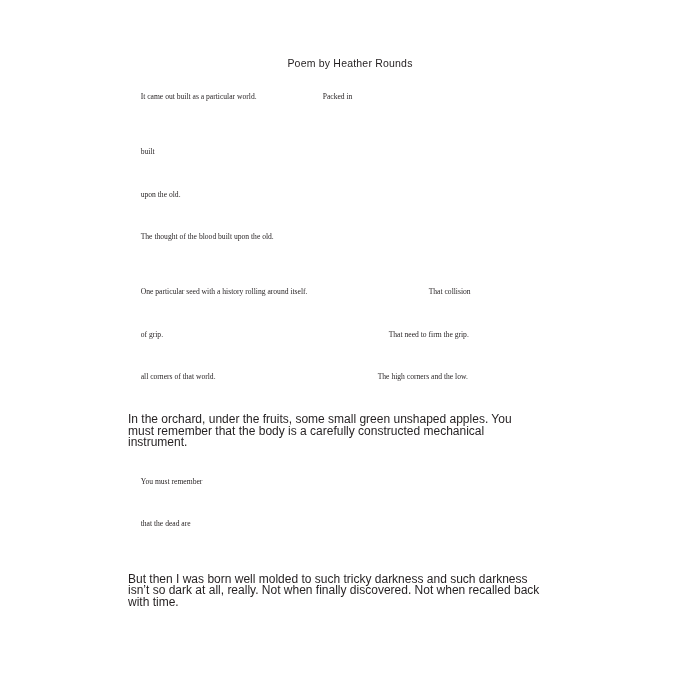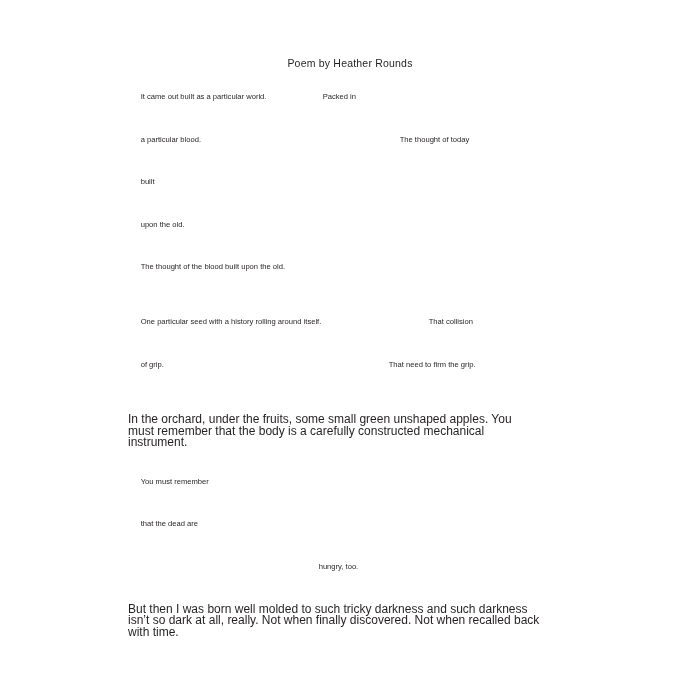--- a/index.html
+++ b/index.html
@@ -39,20 +39,21 @@
   .line {
     position: relative;
     font-size: 7.6px;
     line-height: 10px;
     color: #231f20;
     white-space: pre;
   }
   .line .seg {
     display: inline-block;
     white-space: pre;
+    font-family: Liberation Serif, serif;
   }
   .spacer-sm { height: 12.5px; }
   .spacer-md { height: 18px; }
   .spacer-lg { height: 22px; }
   .para {
     font-size: 12px;
     line-height: 11.5px;
     color: #231f20;
     width: 412px;
   }
@@ -64,23 +65,20 @@
 
   <div class="doc-title">Poem by Heather Rounds</div>
 
   <div class="poem">
 
     <div class="line">
       <span class="seg" style="width:182px">It came out built as a particular world.</span><span class="seg">Packed in</span>
     </div>
     <div class="spacer-sm"></div>
 
-    <div class="line">
-      <span class="seg" style="width:259px">a particular blood.</span><span class="seg">The thought of today</span>
-    </div>
     <div class="spacer-sm"></div>
 
     <div class="line">
       <span class="seg">built</span>
     </div>
     <div class="spacer-sm"></div>
 
     <div class="line">
       <span class="seg">upon the old.</span>
     </div>
@@ -96,39 +94,39 @@
     <div class="line">
       <span class="seg" style="width:288px">One particular seed with a history rolling around itself.</span><span class="seg">That collision</span>
     </div>
     <div class="spacer-sm"></div>
 
     <div class="line">
       <span class="seg" style="width:248px">of grip.</span><span class="seg">That need to firm the grip.</span>
     </div>
     <div class="spacer-sm"></div>
 
+    <div class="line">
+      <span class="seg" style="width:237px">all corners of that world.</span><span class="seg">The high corners and the low.</span>
+    </div>
 
     <div class="spacer-lg"></div>
 
     <div class="para">In the orchard, under the fruits, some small green unshaped apples. You must remember that the body is a carefully constructed mechanical instrument.</div>
     <div class="spacer-md"></div>
 
     <div class="line">
       <span class="seg">You must remember</span>
     </div>
     <div class="spacer-sm"></div>
 
     <div class="line">
       <span class="seg">that the dead are</span>
     </div>
     <div class="spacer-sm"></div>
 
-    <div class="line">
-      <span class="seg" style="padding-left:178px">hungry, too.</span>
-    </div>
 
     <div class="spacer-lg"></div>
 
     <div class="para">But then I was born well molded to such tricky darkness and such darkness isn’t so dark at all, really. Not when finally discovered. Not when recalled back with time.</div>
     <div class="spacer-md"></div>
 
     <div class="line">
       
     </div>
 

